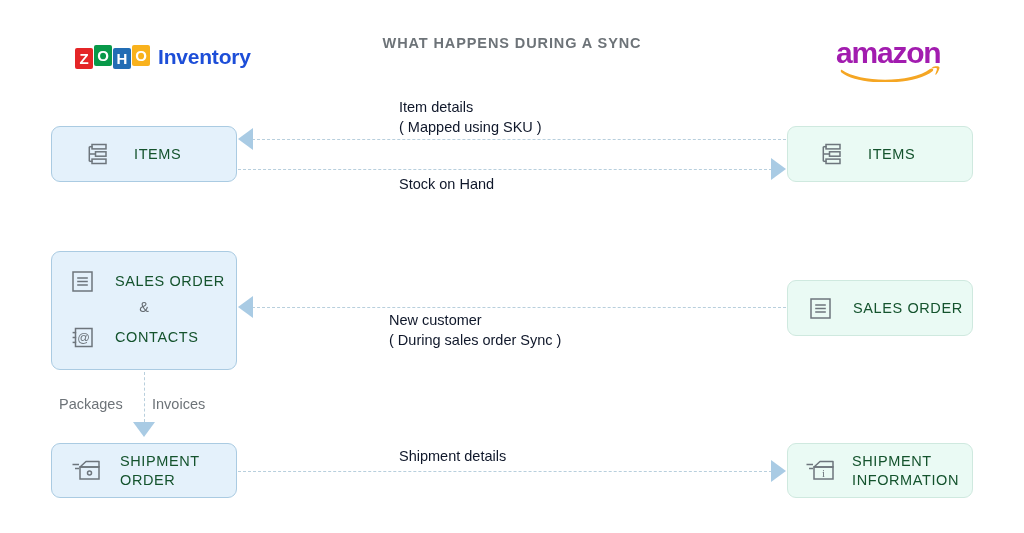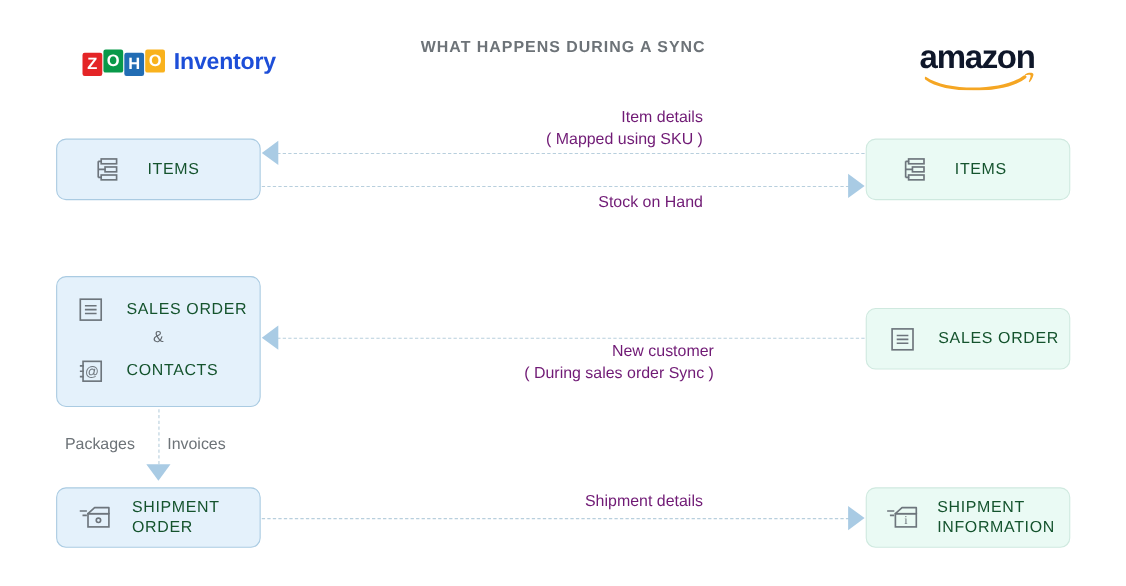--- a/index.html
+++ b/index.html
@@ -61,21 +61,21 @@
   .amazon-logo {
     position: absolute;
     left: 836px;
     top: 38px;
     width: 110px;
     height: 42px;
   }
   .amazon-word {
     font-size: 30px;
     font-weight: bold;
-    color: #0f172a;
+    color: #a21caf;
     letter-spacing: -1.2px;
     line-height: 30px;
     font-family: "Liberation Sans", sans-serif;
   }
   .amazon-smile {
     position: absolute;
     left: 4px;
     top: 26px;
     width: 100px;
     height: 18px;
@@ -185,22 +185,22 @@
     border-left: 15px solid #a9cbe4;
   }
   .arrow-down {
     border-left: 11px solid transparent;
     border-right: 11px solid transparent;
     border-top: 15px solid #a9cbe4;
   }
 
   .edge-label {
     position: absolute;
-    text-align: right;
-    color: #701a75;
+    text-align: left;
+    color: #0f172a;
     font-size: 14.5px;
     line-height: 20px;
     white-space: pre-line;
   }
   .vlabel {
     position: absolute;
     color: #6d7378;
     font-size: 14.5px;
   }
 </style>

